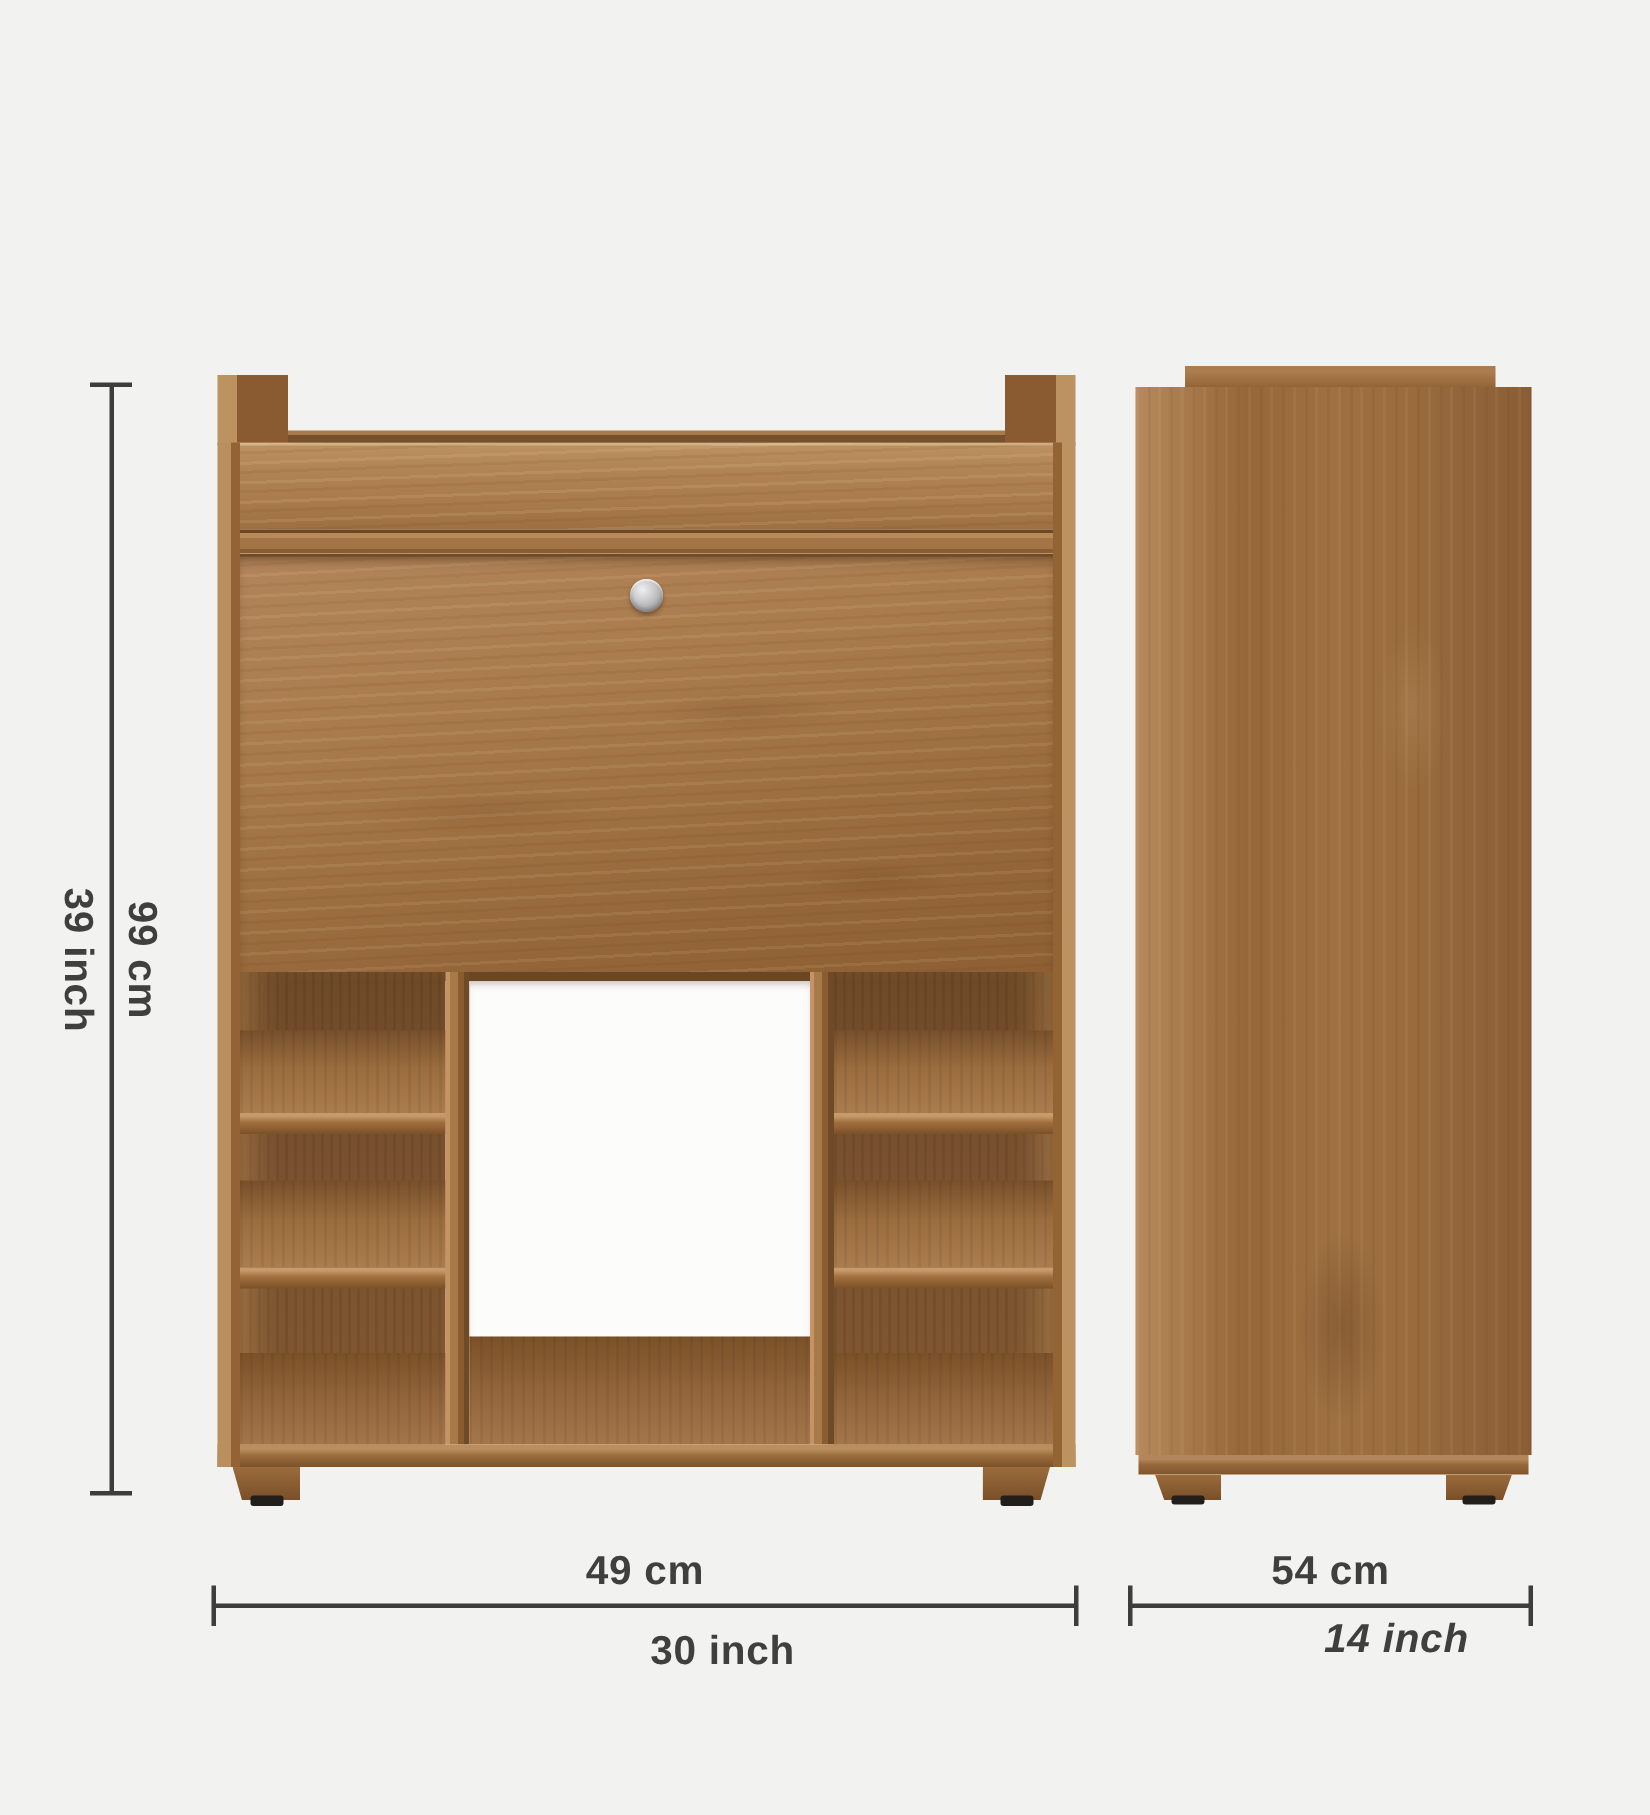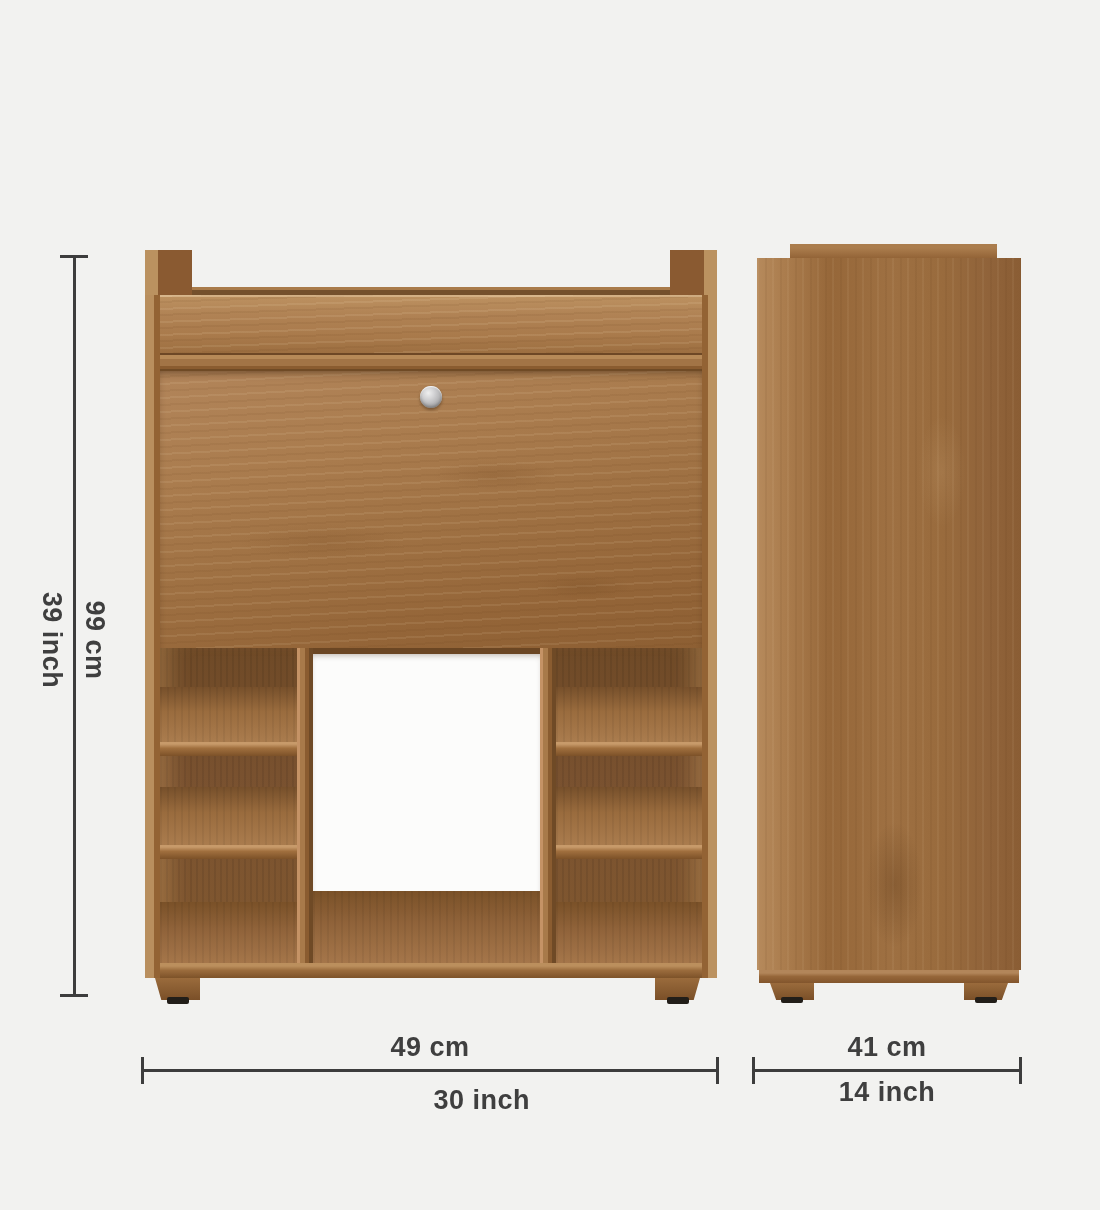--- a/index.html
+++ b/index.html
@@ -127,20 +127,20 @@
 
   <div>
     <div class="dim-label" style="left:330px;top:1031px;width:200px;">49 cm</div>
     <div class="dim-line abs" style="left:142px;top:1069px;width:576px;height:3px;"></div>
     <div class="dim-line abs" style="left:141px;top:1057px;width:3px;height:27px;"></div>
     <div class="dim-line abs" style="left:716px;top:1057px;width:3px;height:27px;"></div>
     <div class="dim-label" style="left:330px;top:1084px;width:200px;text-align:right;">30 inch</div>
   </div>
 
   <div>
-    <div class="dim-label" style="left:787px;top:1031px;width:200px;">41 cm</div>
+    <div class="dim-label" style="left:787px;top:1031px;width:200px;">54 cm</div>
     <div class="dim-line abs" style="left:753px;top:1069px;width:269px;height:3px;"></div>
     <div class="dim-line abs" style="left:752px;top:1057px;width:3px;height:27px;"></div>
     <div class="dim-line abs" style="left:1019px;top:1057px;width:3px;height:27px;"></div>
-    <div class="dim-label" style="left:787px;top:1076px;width:200px;">14 inch</div>
+    <div class="dim-label" style="left:831px;top:1076px;width:200px;font-style:italic;">14 inch</div>
   </div>
 
 </div>
 
 </body></html>

